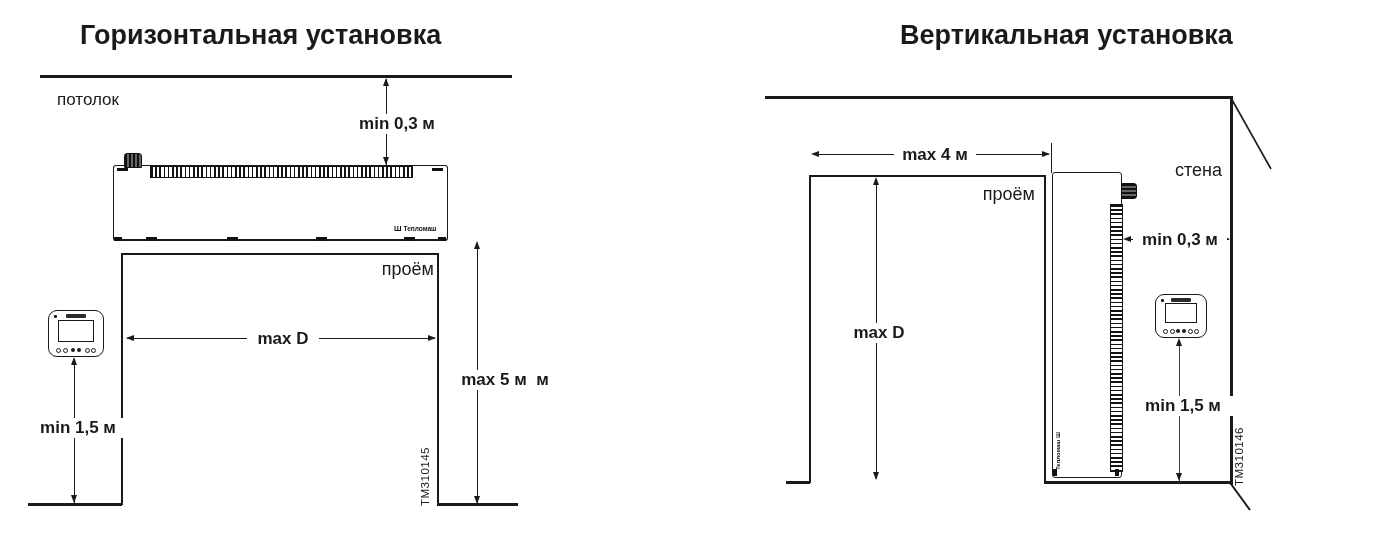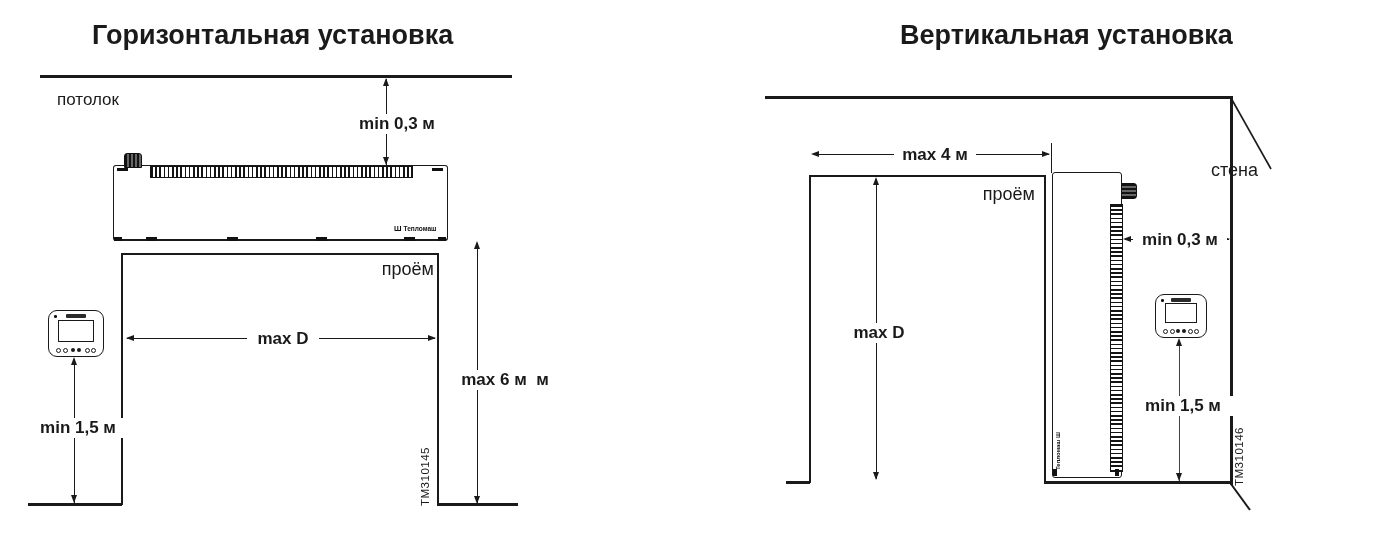--- a/index.html
+++ b/index.html
@@ -46,21 +46,21 @@
   .remote .b{width:4.5px;height:4.5px;border-radius:50%;background:#1c1c1c;}
   .remote .b.o{background:#fff;border:1.2px solid #1c1c1c;width:3px;height:3px;}
   svg.overlay{position:absolute;left:0;top:0;z-index:1;}
 </style>
 </head>
 <body>
 
 <div class="canvas">
 
   <div>
-    <div class="title" style="left:92px;top:20px;">Горизонтальная установка</div>
+    <div class="title" style="left:80px;top:20px;">Горизонтальная установка</div>
 
     <div class="hline" style="left:40px;top:75px;width:472px;height:2.5px;"></div>
     <div class="plain" style="left:57px;top:90px;font-size:17px;">потолок</div>
 
     <div class="dline thinv" style="left:386px;top:79px;height:120px;"></div>
     <div class="arr arr-up" style="left:383px;top:78px;"></div>
     <div class="arr arr-down" style="left:383px;top:157px;"></div>
     <div class="dim" style="left:352px;top:114px;width:84px;">min 0,3 м</div>
 
     <div class="unit" style="left:113px;top:165px;width:333px;height:73px;border-bottom-width:2.2px;"></div>
@@ -86,21 +86,21 @@
     <div class="plain" style="left:370px;top:259px;width:64px;text-align:right;">проём</div>
 
     <div class="dline thin" style="left:127px;top:338px;width:308px;"></div>
     <div class="arr arr-left" style="left:126px;top:335px;"></div>
     <div class="arr arr-right" style="left:428px;top:335px;"></div>
     <div class="dim" style="left:247px;top:329px;width:66px;">max D</div>
 
     <div class="dline thinv" style="left:477px;top:243px;height:261px;"></div>
     <div class="arr arr-up" style="left:474px;top:241px;"></div>
     <div class="arr arr-down" style="left:474px;top:496px;"></div>
-    <div class="dim" style="left:456px;top:370px;width:92px;white-space:pre;">max 6 м  м</div>
+    <div class="dim" style="left:456px;top:370px;width:92px;white-space:pre;">max 5 м  м</div>
 
     <div class="hline" style="left:28px;top:503px;width:94px;height:2.5px;"></div>
     <div class="hline" style="left:437px;top:503px;width:81px;height:2.5px;"></div>
 
     <div class="remote" style="left:48px;top:310px;width:54px;height:45px;">
       <span class="pwr"></span>
       <span class="rlogo"></span>
       <span class="screen"></span>
       <span class="btns">
         <span class="bg">
@@ -124,21 +124,21 @@
     <div class="dim" style="left:18px;top:418px;width:114px;">min 1,5 м</div>
 
     <div class="vtext" style="left:419px;top:446px;height:60px;">TM310145</div>
   </div>
 
   <div>
     <div class="title" style="left:900px;top:20px;">Вертикальная установка</div>
 
     <div class="hline" style="left:765px;top:96px;width:467px;height:2.5px;"></div>
     <div class="vline" style="left:1230px;top:96px;height:389px;width:2.5px;"></div>
-    <div class="plain" style="left:1175px;top:160px;margin-left:36px;">стена</div>
+    <div class="plain" style="left:1175px;top:160px;">стена</div>
 
     <div class="dline thin" style="left:813px;top:154px;width:236px;"></div>
     <div class="arr arr-left" style="left:811px;top:151px;"></div>
     <div class="arr arr-right" style="left:1042px;top:151px;"></div>
     <div class="dim" style="left:894px;top:145px;width:76px;">max 4 м</div>
     <div class="dline thinv" style="left:1051px;top:143px;height:30px;"></div>
 
     <div class="hline" style="left:809px;top:175px;width:237px;"></div>
     <div class="vline" style="left:809px;top:175px;height:308px;"></div>
     <div class="vline" style="left:1044px;top:175px;height:308px;"></div>

